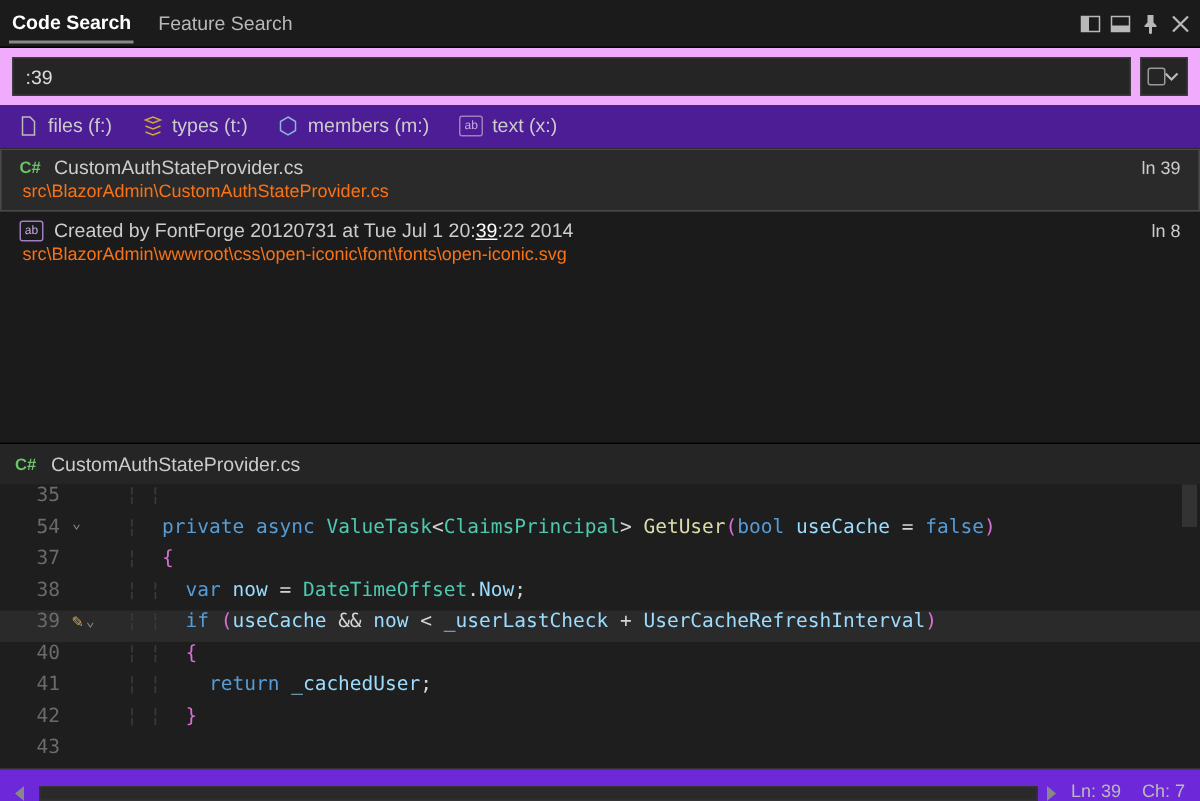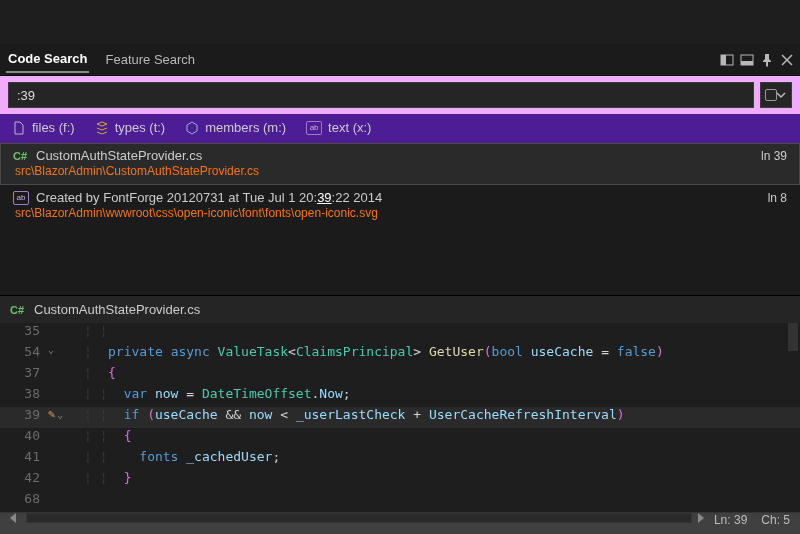--- a/index.html
+++ b/index.html
@@ -14,21 +14,20 @@
     display: flex;
     flex-direction: column;
   }
   .top-bar {
     display: flex;
     align-items: center;
     height: 32px;
     background: #1b1b1b;
     border-bottom: 1px solid #000;
     padding: 0 6px;
-    margin-top: 44px;
   }
   .tabs { display: flex; gap: 14px; align-items: center; }
   .tab {
     padding: 4px 2px 5px;
     color: #b8b8b8;
     cursor: pointer;
     white-space: nowrap;
   }
   .tab.active {
     color: #ffffff;
@@ -201,24 +200,24 @@
   .tok-punc { color: #d4d4d4; }
   .tok-brkt { color: #da70d6; }
   .minimap {
     position: absolute;
     right: 2px; top: 0;
     width: 10px; height: 100%;
     background: linear-gradient(#333 0 15%, transparent 15%);
   }
   .status-bar {
     height: 22px;
-    background: #404040;
+    background: #6d28d9;
     border-top: 1px solid #333;
     display: flex;
-    align-items: flex-start;
+    align-items: flex-end;
     padding: 0 10px;
     color: #bbb;
     font-size: 12px;
   }
   .status-bar .triangle-l,
   .status-bar .triangle-r {
     width: 0; height: 0;
     border-top: 5px solid transparent;
     border-bottom: 5px solid transparent;
   }
@@ -374,38 +373,38 @@
     <div class="gutter-num">40</div>
     <div class="gutter-icons"></div>
     <div class="ed-guides">¦ ¦</div>
     <div class="ed-code">  <span class="tok-brkt">{</span></div>
   </div>
 
   <div class="ed-row">
     <div class="gutter-num">41</div>
     <div class="gutter-icons"></div>
     <div class="ed-guides">¦ ¦</div>
-    <div class="ed-code">    <span class="tok-key">fonts</span> <span class="tok-var">_cachedUser</span>;</div>
+    <div class="ed-code">    <span class="tok-key">return</span> <span class="tok-var">_cachedUser</span>;</div>
   </div>
 
   <div class="ed-row">
     <div class="gutter-num">42</div>
     <div class="gutter-icons"></div>
     <div class="ed-guides">¦ ¦</div>
     <div class="ed-code">  <span class="tok-brkt">}</span></div>
   </div>
 
   <div class="ed-row">
-    <div class="gutter-num">68</div>
+    <div class="gutter-num">43</div>
     <div class="gutter-icons"></div>
     <div class="ed-guides">   </div>
     <div class="ed-code"></div>
   </div>
 </div>
 
 <div class="status-bar">
   <div class="triangle-l"></div>
   <div class="scroll-track"></div>
   <div class="triangle-r"></div>
   <span>Ln: 39</span>
   <span style="width:14px"></span>
-  <span>Ch: 5</span>
+  <span>Ch: 7</span>
 </div>
 
 </body></html>

